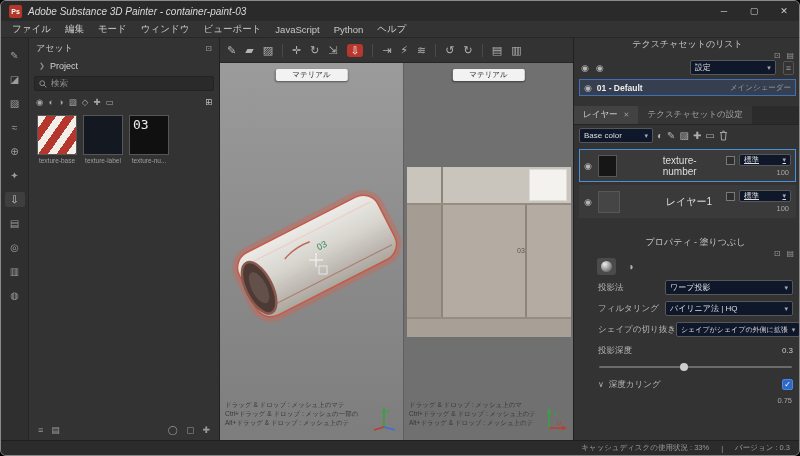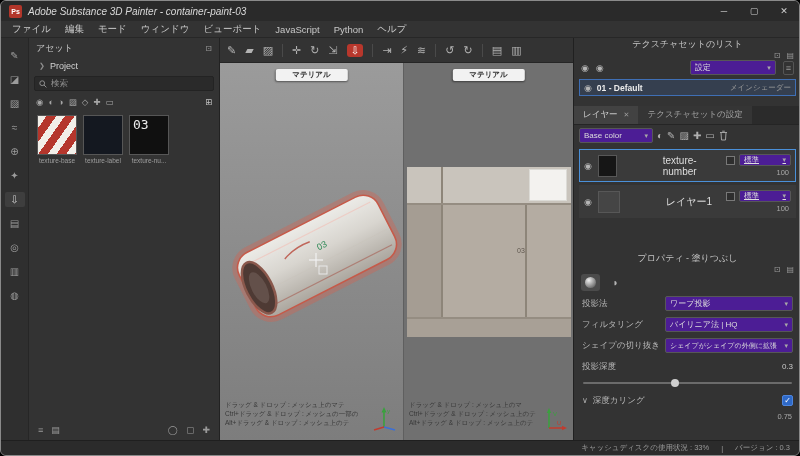--- a/index.html
+++ b/index.html
@@ -44,21 +44,21 @@
   .thumb-base { background:repeating-linear-gradient(125deg,#f2efe9 0 7px,#b5362c 7px 15px); }
   .thumb-dark { background:#141820; }
   .thumb-number { background:#101010; color:#ededed; font-size:13px; font-family:"DejaVu Sans Mono",monospace; padding:1px 3px; }
   .thumb-label { font-size:6.5px; color:#9f9f9f; text-align:center; margin-top:2px; white-space:nowrap; overflow:hidden; }
   .assets-bottom { position:absolute; left:0; right:0; bottom:5px; display:flex; align-items:center; gap:8px; padding:0 9px; font-size:9px; color:#9a9a9a; }
   .ab-right { margin-left:auto; display:flex; gap:8px; }
 
   
   .vp3d { position:absolute; left:219px; top:62px; width:183px; bottom:15px; background:linear-gradient(#9b9b9b,#7d7d7d); overflow:hidden; }
   .vp2d { position:absolute; left:402px; top:62px; width:170px; bottom:15px; background:#707070; border-left:1px solid #5f5f5f; overflow:hidden; }
-  .mat-chip { position:absolute; top:6px; left:50%; transform:translateX(-50%); background:#f2f2f2; color:#2e2e2e; font-size:7.5px; padding:1px 17px; border-radius:2px; box-shadow:0 1px 2px rgba(0,0,0,.45); white-space:nowrap;font-weight:bold; }
+  .mat-chip { position:absolute; top:6px; left:50%; transform:translateX(-50%); background:#f2f2f2; color:#2e2e2e; font-size:7.5px; padding:1px 17px; border-radius:2px; box-shadow:0 1px 2px rgba(0,0,0,.45); white-space:nowrap; }
   .vp-hints { position:absolute; left:5px; bottom:13px; font-size:6.5px; line-height:9px; color:#383838; }
   .gizmo { position:absolute; right:5px; bottom:8px; }
   .model { position:absolute; left:0; top:0; }
 
   
   .uv-canvas { position:absolute; left:3px; top:104px; width:164px; height:170px; background:#b4aca2; overflow:hidden; }
   .uv-top { position:absolute; left:0; top:0; right:0; height:36px; background:#c9c4bc; }
   .uv-white { position:absolute; right:4px; top:2px; width:38px; height:32px; background:#f3f2ef; border:1px solid #dcdbd6; }
   .uv-colL { position:absolute; left:0; top:36px; width:34px; height:134px; background:#a59d93; }
   .uv-sv1 { position:absolute; left:34px; top:0; width:2px; height:100%; background:#8d8579; }
@@ -66,21 +66,21 @@
   .uv-sh1 { position:absolute; left:0; right:0; top:36px; height:2px; background:#958d82; }
   .uv-sh2 { position:absolute; left:0; right:0; top:150px; height:2px; background:#958d82; }
   .uv-bottom { position:absolute; left:0; right:0; top:152px; height:18px; background:#a8a096; }
   .uv-mark { position:absolute; left:110px; top:80px; font-size:7px; color:#5f574e; }
 
   
   .right-panel { position:absolute; left:572px; top:37px; width:228px; bottom:15px; background:#333; border-left:1px solid #202020; }
   .rp-header { height:20px; display:flex; align-items:center; padding:0 7px; font-size:9px; color:#c6c6c6;flex-direction:column; }
   .settings-row { display:flex; align-items:center; gap:7px; padding:2px 7px; }
   .eye { font-size:9px; color:#b5b5b5; }
-  .dropdown { background:#4c1d95; border:1px solid #575757; border-radius:2px; height:15px; display:flex; align-items:center; padding:0 4px; font-size:8px; color:#ddd; gap:4px; }
+  .dropdown { background:#0f172a; border:1px solid #575757; border-radius:2px; height:15px; display:flex; align-items:center; padding:0 4px; font-size:8px; color:#ddd; gap:4px; }
   .dd-chev { margin-left:auto; font-size:7px; color:#a8a8a8; }
   .settings-dd { margin-left:auto; width:86px; }
   .sq-icon { font-size:9px; color:#9a9a9a; border:1px solid #555; border-radius:2px; height:14px; line-height:12px; padding:0 2px; }
   .set-row { margin:2px 5px 0; height:17px; display:flex; align-items:center; gap:5px; background:rgba(62,110,180,.22); border:1px solid #3f6fb5; font-size:8.5px; color:#ececec; padding:0 4px; }
   .set-name { font-weight:bold; }
   .set-shader { margin-left:auto; color:#9a9a9a; font-size:7.5px; }
   .tabs { margin-top:10px; height:19px; background:#2b2b2b; border-bottom:1px solid #252525; display:flex; }
   .tab { display:flex; align-items:center; gap:6px; padding:0 9px; font-size:8.5px; color:#d2d2d2; background:#424242; }
   .tab.inactive { background:#353535; color:#a5a5a5; }
   .tab-x { font-size:7px; color:#9a9a9a; }
@@ -92,21 +92,21 @@
   .layer-thumb { width:22px; height:22px; border:1px solid #575757; }
   .lt-number { background:#161616; }
   .lt-gray { background:#454545; }
   .layer-name { font-size:10px; color:#dedede;margin-left:40px; }
   .layer-right { margin-left:auto; display:flex; flex-direction:column; align-items:flex-end; gap:2px; }
   .blend-wrap { display:flex; align-items:center; gap:4px; }
   .mask-chip { width:9px; height:9px; border:1px solid #787878; background:#2e2e2e; }
   .blend-select { height:12px; font-size:7.5px; width:52px;text-decoration:underline; }
   .opacity { font-size:7.5px; color:#a8a8a8; padding-right:2px; }
 
-  .props { margin-top:34px; }
+  .props { margin-top:18px;padding-left:16px; }
   .mode-btns { display:flex; gap:5px; padding:2px 7px; }
   .mode-btn { width:19px; height:17px; border-radius:3px; display:flex; align-items:center; justify-content:center; color:#b5b5b5; font-size:10px; }
   .mode-btn.active { background:#4b4b4b; }
   .sphere { width:11px; height:11px; border-radius:50%; background:radial-gradient(circle at 35% 30%, #efefef, #6f6f6f 75%); }
   .prop-row { display:flex; align-items:center; height:21px; padding:0 8px; }
   .prop-label { font-size:8.5px; color:#b8b8b8; white-space:nowrap; }
   .prop-dd { margin-left:auto; width:128px; }
   .dd-val { overflow:hidden; white-space:nowrap; }
   .dd-small .dd-val { font-size:7px; }
   .depth-val { margin-left:auto; font-size:8px; color:#c9c9c9; }

